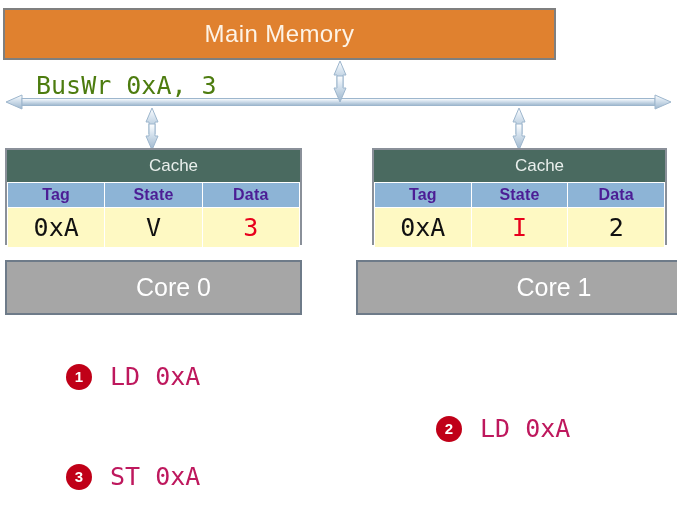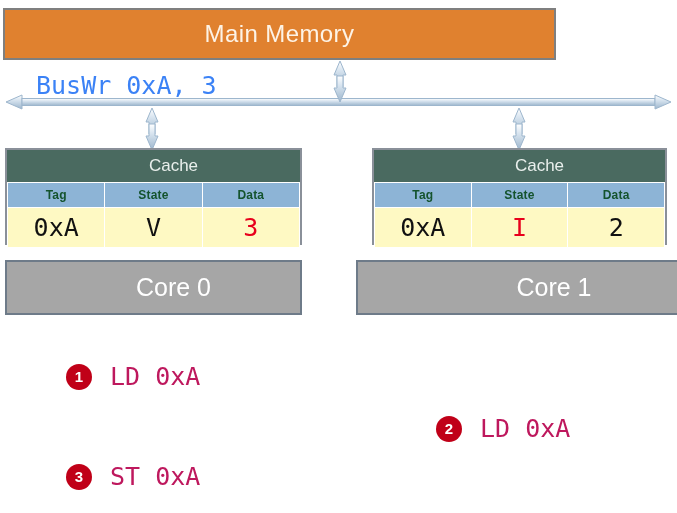--- a/index.html
+++ b/index.html
@@ -51,21 +51,21 @@
     width: 677px;
     height: 100px;
     overflow: visible;
   }
   .bus-label {
     position: absolute;
     left: 36px;
     top: 71px;
     font-family: "DejaVu Sans Mono", monospace;
     font-size: 25px;
-    color: #3b82f6;
+    color: #4d7c0f;
     white-space: pre;
     letter-spacing: 0px;
   }
 
   
   .cache {
     position: absolute;
     box-sizing: border-box;
     border: 2px solid #8a9099;
     background: #ffffff;
@@ -84,22 +84,22 @@
     font-family: "Liberation Sans", sans-serif;
     padding-left: 40px;
   }
   .cache-table {
     width: 100%;
     border-collapse: collapse;
     table-layout: fixed;
   }
   .cache-table th {
     background: #8db4d6;
-    color: #14532d;
-    font-size: 12px;
+    color: #4c1d95;
+    font-size: 16px;
     font-weight: bold;
     height: 22px;
     border: 1px solid #ffffff;
     font-family: "Liberation Sans", sans-serif;
     letter-spacing: 0.2px;
   }
   .cache-table td {
     background: #fef9c3;
     height: 37px;
     border: 1px solid #ffffff;

